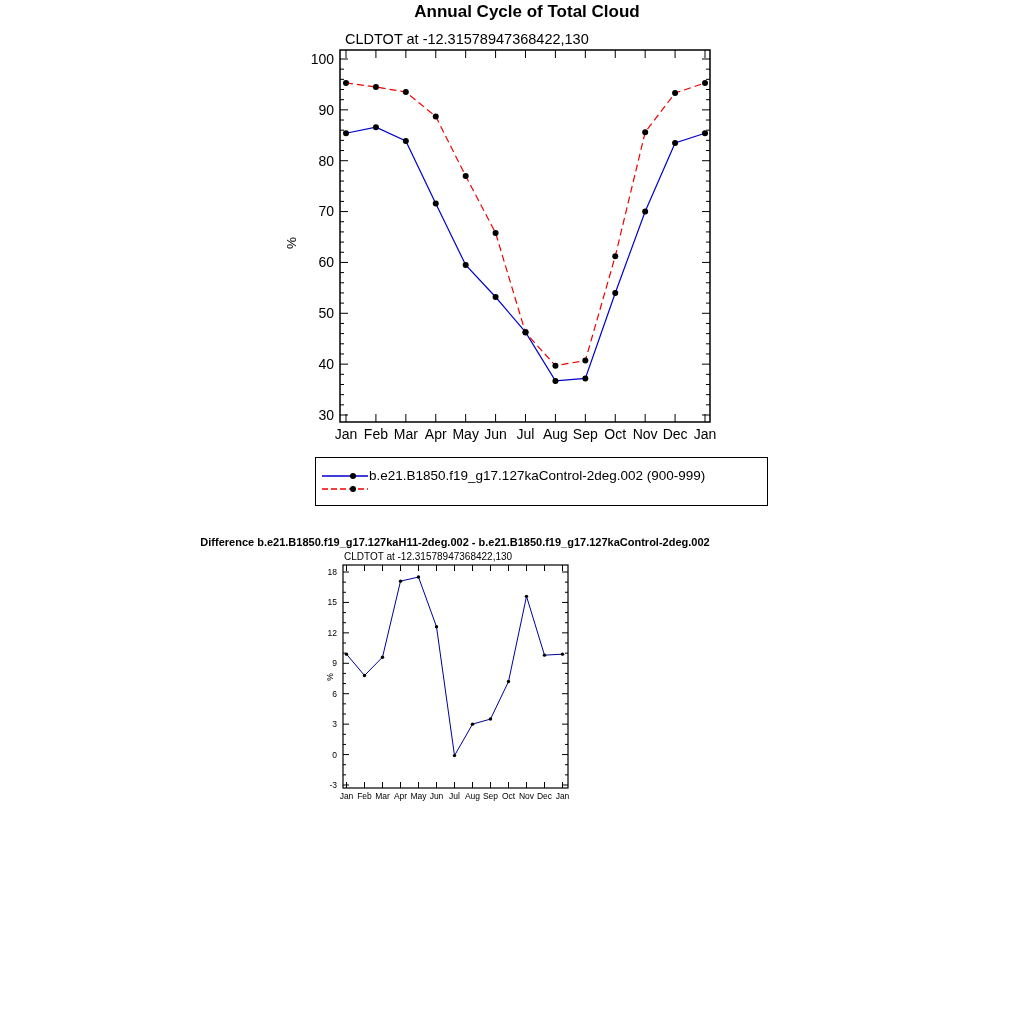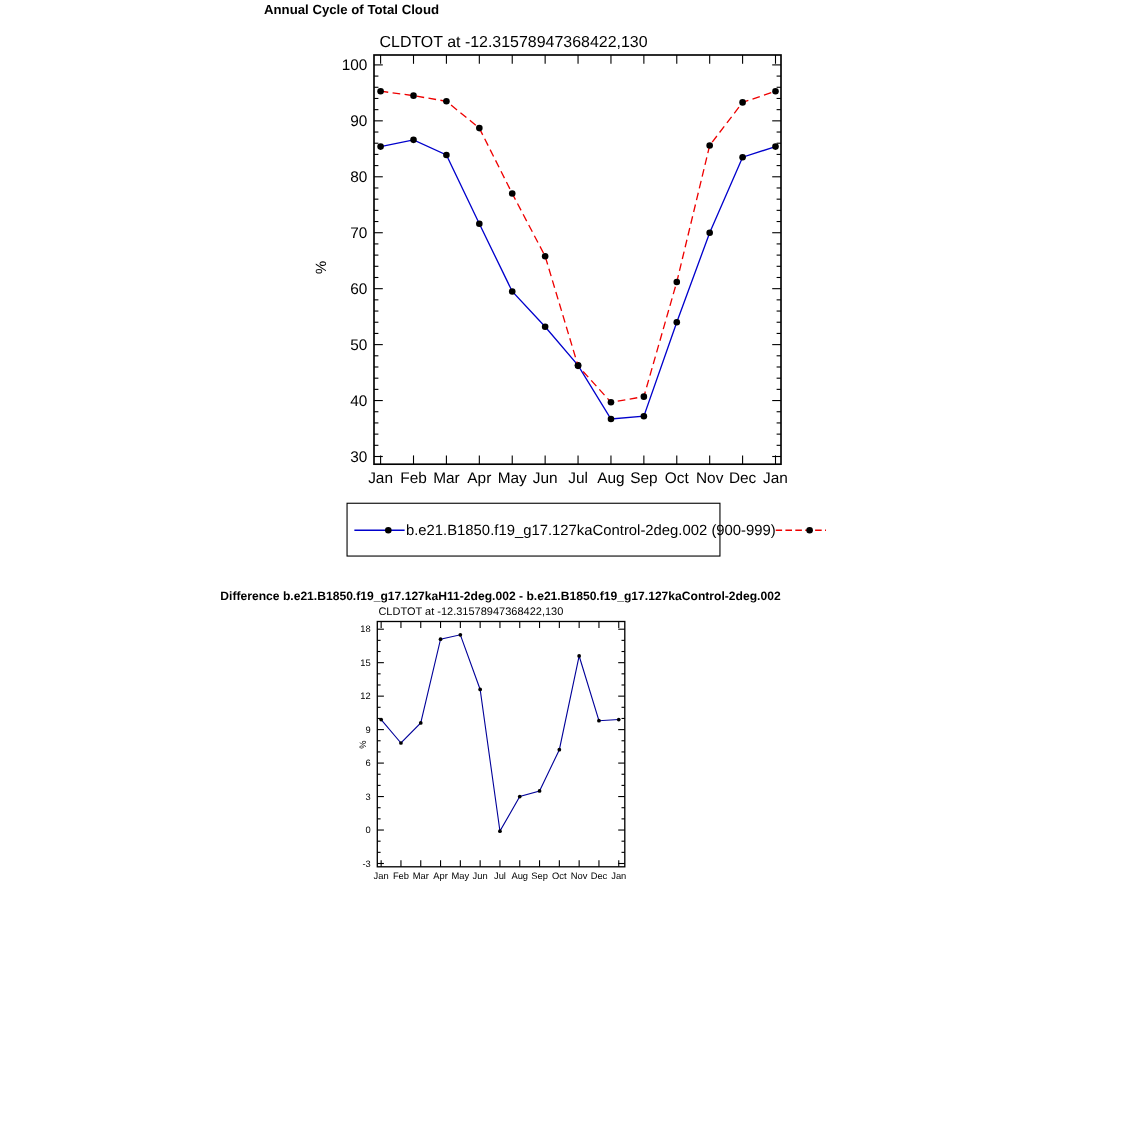--- a/index.html
+++ b/index.html
@@ -9,29 +9,29 @@
     position:relative;
     font-family:"Liberation Sans", sans-serif;
     color:#000;
     overflow:hidden;
   }
   #chart-canvas { position:absolute; left:0; top:0; }
   svg text { font-family:"Liberation Sans", sans-serif; fill:#000; }
 
   .main-title {
     position:absolute; left:240px; top:2px; width:574px;
-    text-align:left; font-size:12px; font-weight:bold;
+    text-align:center; font-size:17px; font-weight:bold;
   }
   .subtitle-top {
     position:absolute; left:345px; top:31px; font-size:14.5px;
   }
   .legend {
-    position:absolute; left:315px; top:457px; width:340px; height:49px;
+    position:absolute; left:315px; top:457px; width:453px; height:49px;
     border:1px solid #000; background:#fff;
-    display:flex; flex-direction:row; justify-content:flex-start;
+    display:flex; flex-direction:column; justify-content:center;
     padding:2px 0 2px 6px;
   }
   .legend-row { display:flex; align-items:center; }
   .legend-sample { flex:0 0 auto; margin-right:1px; }
   .legend-label { font-size:13.5px; white-space:nowrap; }
 
   .title-bottom {
     position:absolute; left:155px; top:536px; width:600px;
     text-align:center; font-size:11px; font-weight:bold;
   }

